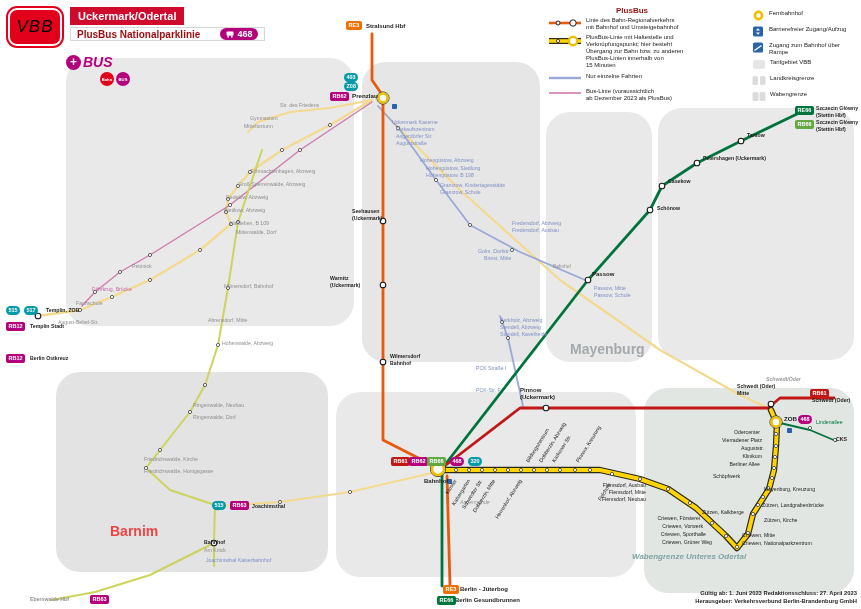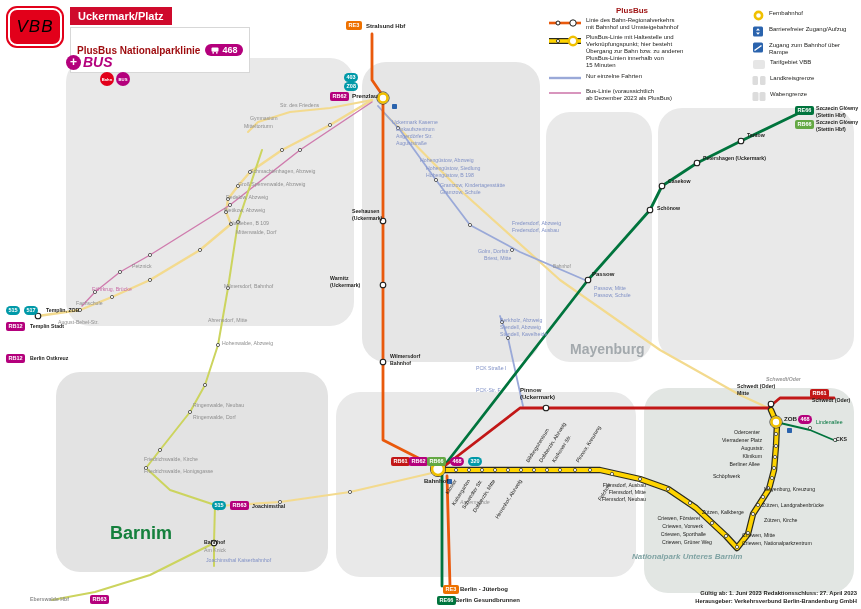--- a/index.html
+++ b/index.html
@@ -12,21 +12,21 @@
          padding:1.5px 2.5px;border-radius:2px;white-space:nowrap}
   .badge.pill{border-radius:6px}
   
   .header{position:absolute;left:8px;top:6px;z-index:5}
   .vbb-logo{position:absolute;left:0;top:2px;width:54px;height:38px;background:#e2001a;border-radius:9px;
             display:flex;align-items:center;justify-content:center;box-shadow:inset 0 0 0 2px #fff,0 0 0 2px #e2001a}
   .vbb-logo span{color:#000000;font-weight:400;font-style:italic;font-size:17px;letter-spacing:1px}
   .title-block{position:absolute;left:62px;top:0}
   .title-bar{background:#cf0a2c;color:#fff;font-weight:700;font-size:11px;padding:3px 8px;display:inline-block}
   .subtitle-bar{margin-top:2px;background:#fff;border:1px solid #d7d7d7;color:#9e0b0e;font-weight:700;
-                font-size:10px;padding:16px 6px;display:flex;align-items:center;gap:5px;width:max-content}
+                font-size:10px;padding:0 6px;display:flex;align-items:center;gap:20px;width:max-content}
   .bus-pill{background:#b4007c;color:#fff;border-radius:8px;font-size:9px;font-weight:700;
             padding:1px 6px;display:inline-flex;align-items:center;gap:3px}
   .plusbus-row{position:absolute;left:58px;top:48px;display:flex;align-items:center;gap:2px}
   .plus-circle{width:15px;height:15px;border-radius:50%;background:#b4007c;color:#fff;font-weight:700;
                font-size:12px;display:flex;align-items:center;justify-content:center}
   .plusbus-word{color:#b4007c;font-weight:900;font-style:italic;font-size:14px}
   .mode-dots{position:absolute;left:92px;top:66px;display:flex;gap:2px}
   .mode-dot{width:14px;height:14px;border-radius:50%;color:#fff;font-size:4.2px;font-weight:700;
             display:flex;align-items:center;justify-content:center}
   .mode-dot.bahn{background:#e2001a}.mode-dot.bus{background:#b4007c}
@@ -181,22 +181,22 @@
       <span class="lbl" style="top: 398px; font-size: 5.2px; color: rgb(29, 29, 27); font-weight: 700; left: 812px; transform-origin: left bottom;">Schwedt (Oder)</span>
       <span class="lbl" style="top: 416px; font-size: 6.2px; color: rgb(29, 29, 27); font-weight: 700; left: 784px; transform-origin: left bottom;">ZOB</span>
       <span class="lbl" style="top: 377px; font-size: 5.2px; color: rgb(154, 154, 154); font-weight: 700; font-style: italic; left: 766px; transform-origin: left bottom;">Schwedt/Oder</span>
       <span class="lbl" style="top: 586px; font-size: 6px; color: rgb(29, 29, 27); font-weight: 700; left: 460px; transform-origin: left bottom;">Berlin - Jüterbog</span>
       <span class="lbl" style="top: 597px; font-size: 6px; color: rgb(29, 29, 27); font-weight: 700; left: 455px; transform-origin: left bottom;">Berlin Gesundbrunnen</span>
       <span class="lbl" style="top: 106px; font-size: 5.2px; color: rgb(29, 29, 27); font-weight: 700; left: 816px; transform-origin: left bottom;">Szczecin Główny</span>
       <span class="lbl" style="top: 113px; font-size: 5.2px; color: rgb(29, 29, 27); font-weight: 700; left: 816px; transform-origin: left bottom;">(Stettin Hbf)</span>
       <span class="lbl" style="top: 120px; font-size: 5.2px; color: rgb(29, 29, 27); font-weight: 700; left: 816px; transform-origin: left bottom;">Szczecin Główny</span>
       <span class="lbl" style="top: 127px; font-size: 5.2px; color: rgb(29, 29, 27); font-weight: 700; left: 816px; transform-origin: left bottom;">(Stettin Hbf)</span>
       <span class="lbl" style="top: 342px; font-size: 14px; color: rgb(163, 169, 173); font-weight: 700; left: 570px; transform-origin: left bottom;">Mayenburg</span>
-      <span class="lbl" style="top: 524px; font-size: 18px; color: #15803d; font-weight: 700; left: 110px; transform-origin: left bottom;">Barnim</span>
-      <span class="lbl" style="top: 553px; font-size: 8px; color: rgb(127, 163, 163); font-weight: 700; font-style: italic; left: 632px; transform-origin: left bottom;">Nationalpark Unteres Barnim</span>
+      <span class="lbl" style="top: 524px; font-size: 14px; color: #ef4444; font-weight: 700; left: 110px; transform-origin: left bottom;">Barnim</span>
+      <span class="lbl" style="top: 553px; font-size: 8px; color: rgb(127, 163, 163); font-weight: 700; font-style: italic; left: 632px; transform-origin: left bottom;">Wabengrenze Unteres Odertal</span>
       <span class="lbl" style="top: 120px; font-size: 5.2px; color: rgb(128, 145, 198); left: 392px; transform-origin: left bottom;">Uckermark Kaserne</span>
       <span class="lbl" style="top: 127px; font-size: 5.2px; color: rgb(128, 145, 198); left: 396px; transform-origin: left bottom;">Einkaufszentrum</span>
       <span class="lbl" style="top: 134px; font-size: 5.2px; color: rgb(128, 145, 198); left: 396px; transform-origin: left bottom;">Angerdörfer Str.</span>
       <span class="lbl" style="top: 141px; font-size: 5.2px; color: rgb(128, 145, 198); left: 396px; transform-origin: left bottom;">Auguststraße</span>
       <span class="lbl" style="top: 158px; font-size: 5.2px; color: rgb(128, 145, 198); left: 420px; transform-origin: left bottom;">Hohengüstow, Abzweig</span>
       <span class="lbl" style="top: 166px; font-size: 5.2px; color: rgb(128, 145, 198); left: 426px; transform-origin: left bottom;">Hohengüstow, Siedlung</span>
       <span class="lbl" style="top: 173px; font-size: 5.2px; color: rgb(128, 145, 198); left: 426px; transform-origin: left bottom;">Hohengüstow, B 198</span>
       <span class="lbl" style="top: 183px; font-size: 5.2px; color: rgb(128, 145, 198); left: 440px; transform-origin: left bottom;">Gramzow, Kindertagesstätte</span>
       <span class="lbl" style="top: 190px; font-size: 5.2px; color: rgb(128, 145, 198); left: 440px; transform-origin: left bottom;">Gramzow, Schule</span>
       <span class="lbl" style="top: 221px; font-size: 5.2px; color: rgb(128, 145, 198); left: 512px; transform-origin: left bottom;">Fredersdorf, Abzweig</span>
@@ -291,21 +291,21 @@
       <span class="badge pill" style="left: 212px; top: 501px; background: rgb(0, 153, 168);">515</span>
       <span class="badge" style="left: 230px; top: 501px; background: rgb(180, 0, 124);">RB63</span>
       <span class="badge" style="left: 90px; top: 595px; background: rgb(180, 0, 124);">RB63</span>
     </div>
 
   <div class="header">
     <div class="vbb-logo">
       <span>VBB</span>
     </div>
     <div class="title-block">
-      <div class="title-bar">Uckermark/Platz</div>
+      <div class="title-bar">Uckermark/Odertal</div>
       <div class="subtitle-bar">
         <span>PlusBus Nationalparklinie</span>
         <span class="bus-pill">
           <svg width="8" height="7">
               <rect x="0.5" y="0.5" width="7" height="4.2" rx="1" fill="#fff"></rect>
               <circle cx="2.2" cy="5.8" r="0.9" fill="#fff"></circle>
               <circle cx="5.8" cy="5.8" r="0.9" fill="#fff"></circle>
             </svg>
           <b>468</b>
         </span>

